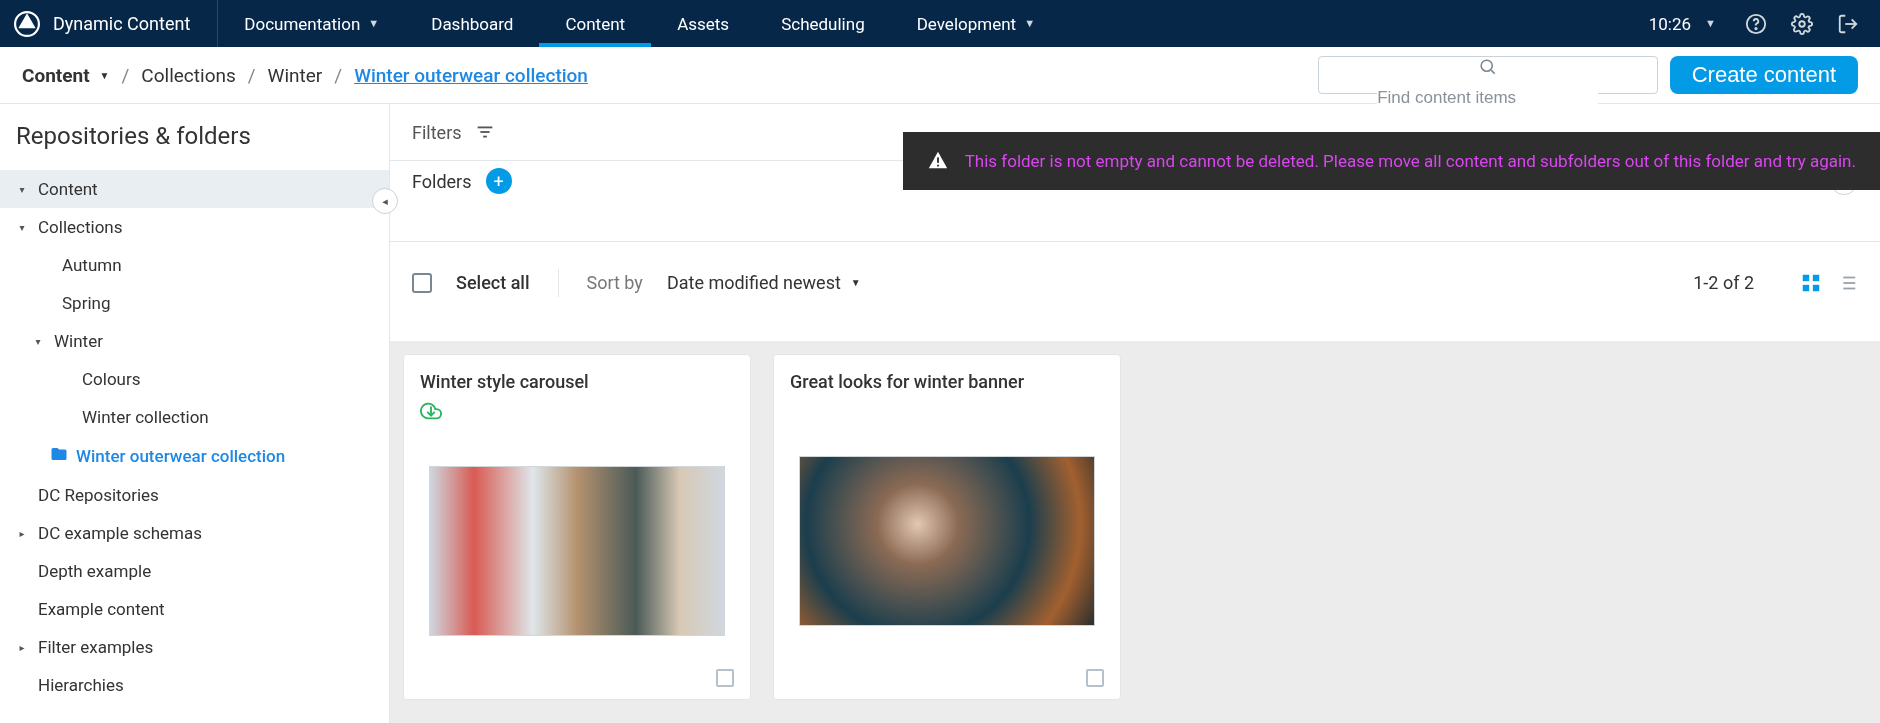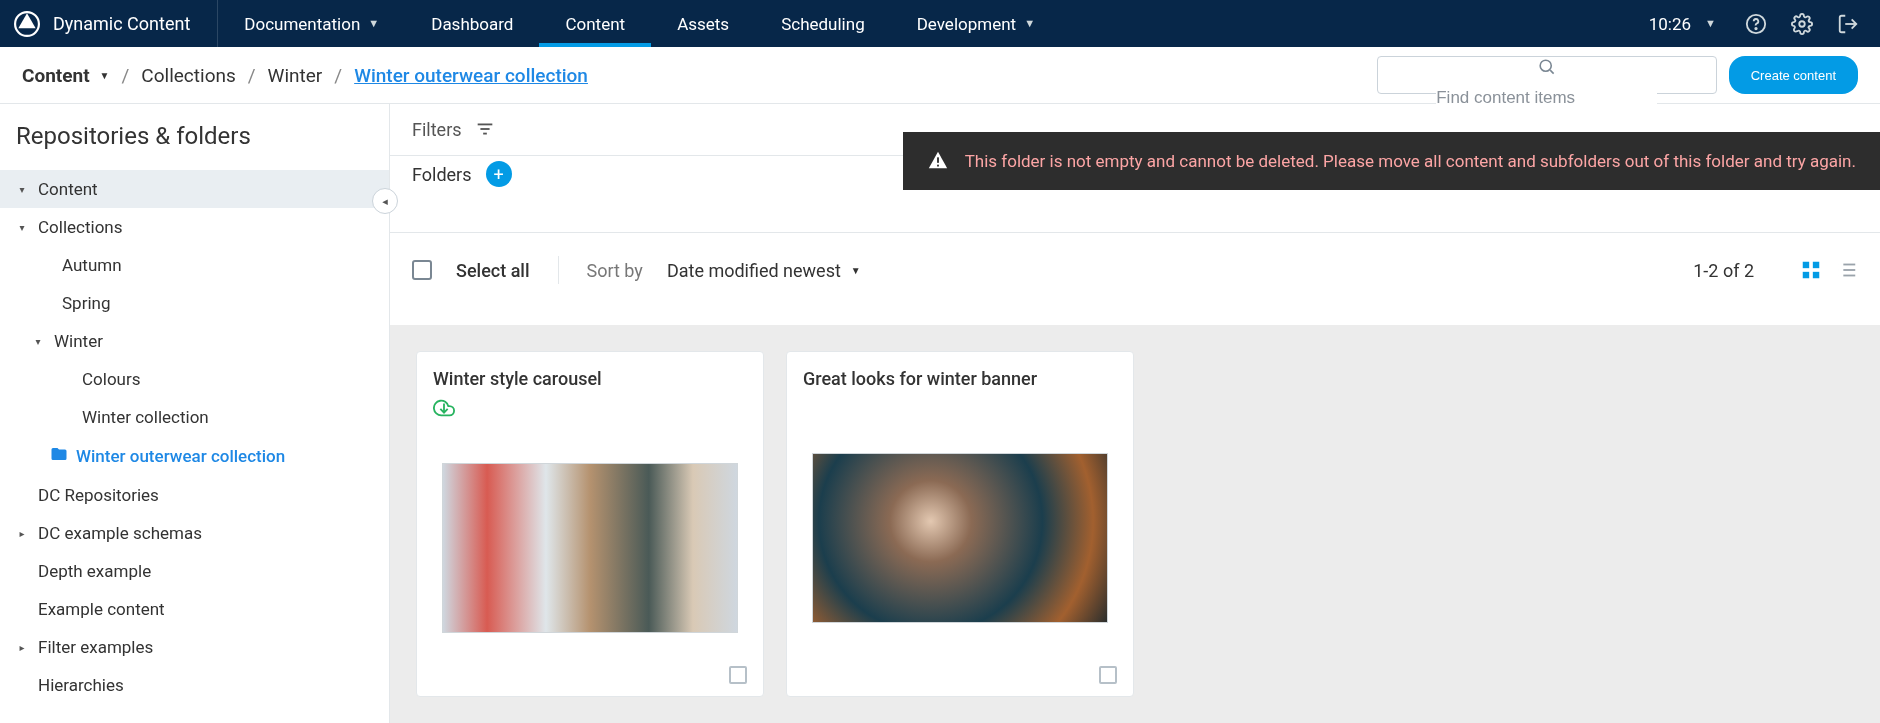--- a/index.html
+++ b/index.html
@@ -67,22 +67,22 @@
     .search-wrap {
       display:flex; align-items:center;
       border:1px solid #cbd3da; border-radius:4px;
       height:38px; width:340px; padding:0 10px; gap:8px; color:#888;flex-direction:column;
     }
     .search-wrap input {
       border:none; outline:none; font-size:17px; flex:1; color:#333;
     }
     .search-wrap input::placeholder { color:#8a9199; }
     .btn-primary {
-      background:#039be5; color:#fff; border:none; border-radius:16px;
-      height:38px; padding:0 22px; font-size:13px; cursor:pointer;
+      background:#039be5; color:#fff; border:none; border-radius:8px;
+      height:38px; padding:0 22px; font-size:22px; cursor:pointer;
     }
 
     
     .main { display:flex; height: calc(723px - 47px - 57px); position:relative; }
 
     .sidebar {
       width: 390px; border-right:1px solid #e3e7ea;
       padding: 18px 0 0 0;
       overflow-y:auto;
     }
@@ -144,21 +144,21 @@
     .sort-value { font-weight:400; display:flex; align-items:center; gap:10px;}
     .sort-value .chev-sm { font-size:10px; color:#333;}
     .list-header .spacer { flex:1; }
     .count-text { color:#333; }
     .view-toggle { display:flex; gap:14px; margin-left:22px;}
     .view-btn { color:#9aa3ab; cursor:pointer; display:flex;}
     .view-btn.active { color:#039be5; }
 
     .card-grid {
       background:#ececec;
-      padding: 26px;
+      padding: 13px;
       display:flex; gap:22px; flex:1;margin-top:18px;
     }
     .card {
       width:348px; height:346px; background:#fff; border-radius:4px; border:1px solid #e3e7ea;
       display:flex; flex-direction:column; padding:16px 16px 12px;
     }
     .card-title { font-size:18px; font-weight:500; margin-bottom:8px;}
     .cloud-published { color:#27b35f; margin-bottom:14px; }
     .card-thumb {
       flex:1; display:flex; align-items:center; justify-content:center;
@@ -170,21 +170,21 @@
     .thumb.a { background: linear-gradient(90deg, #cfd7df 0%, #d85b52 15%, #dfe6ea 35%, #b5926f 50%, #4a5a57 70%, #d9c9b5 85%, #cfd7df 100%); }
     .thumb.b { background: radial-gradient(circle at 40% 40%, #e3c8b1 0%, #8b6a54 20%, #1b3e4d 55%, #a2602f 80%, #2b2e2d 100%); }
     .card-thumb.pad-top { padding-top:34px; align-items:flex-start;}
     .card-footer { display:flex; justify-content:flex-end; padding-top:8px;}
     .card-check { width:18px; height:18px; border:2px solid #b6c0c8; border-radius:2px; }
 
     
     .toast {
       position: absolute;
       top: 132px; right: 0px;
-      background:#2d2d2d; color:#fca5a5;
+      background:#2d2d2d; color:#d946ef;
       display:flex; align-items:center; gap:16px;
       padding: 18px 24px;
       font-size:17px;
       z-index: 50;
       max-width: 1100px;
     }
     .toast .warn-icon { display:flex; }
 
     a { color: inherit; text-decoration: none; }
   </style>

